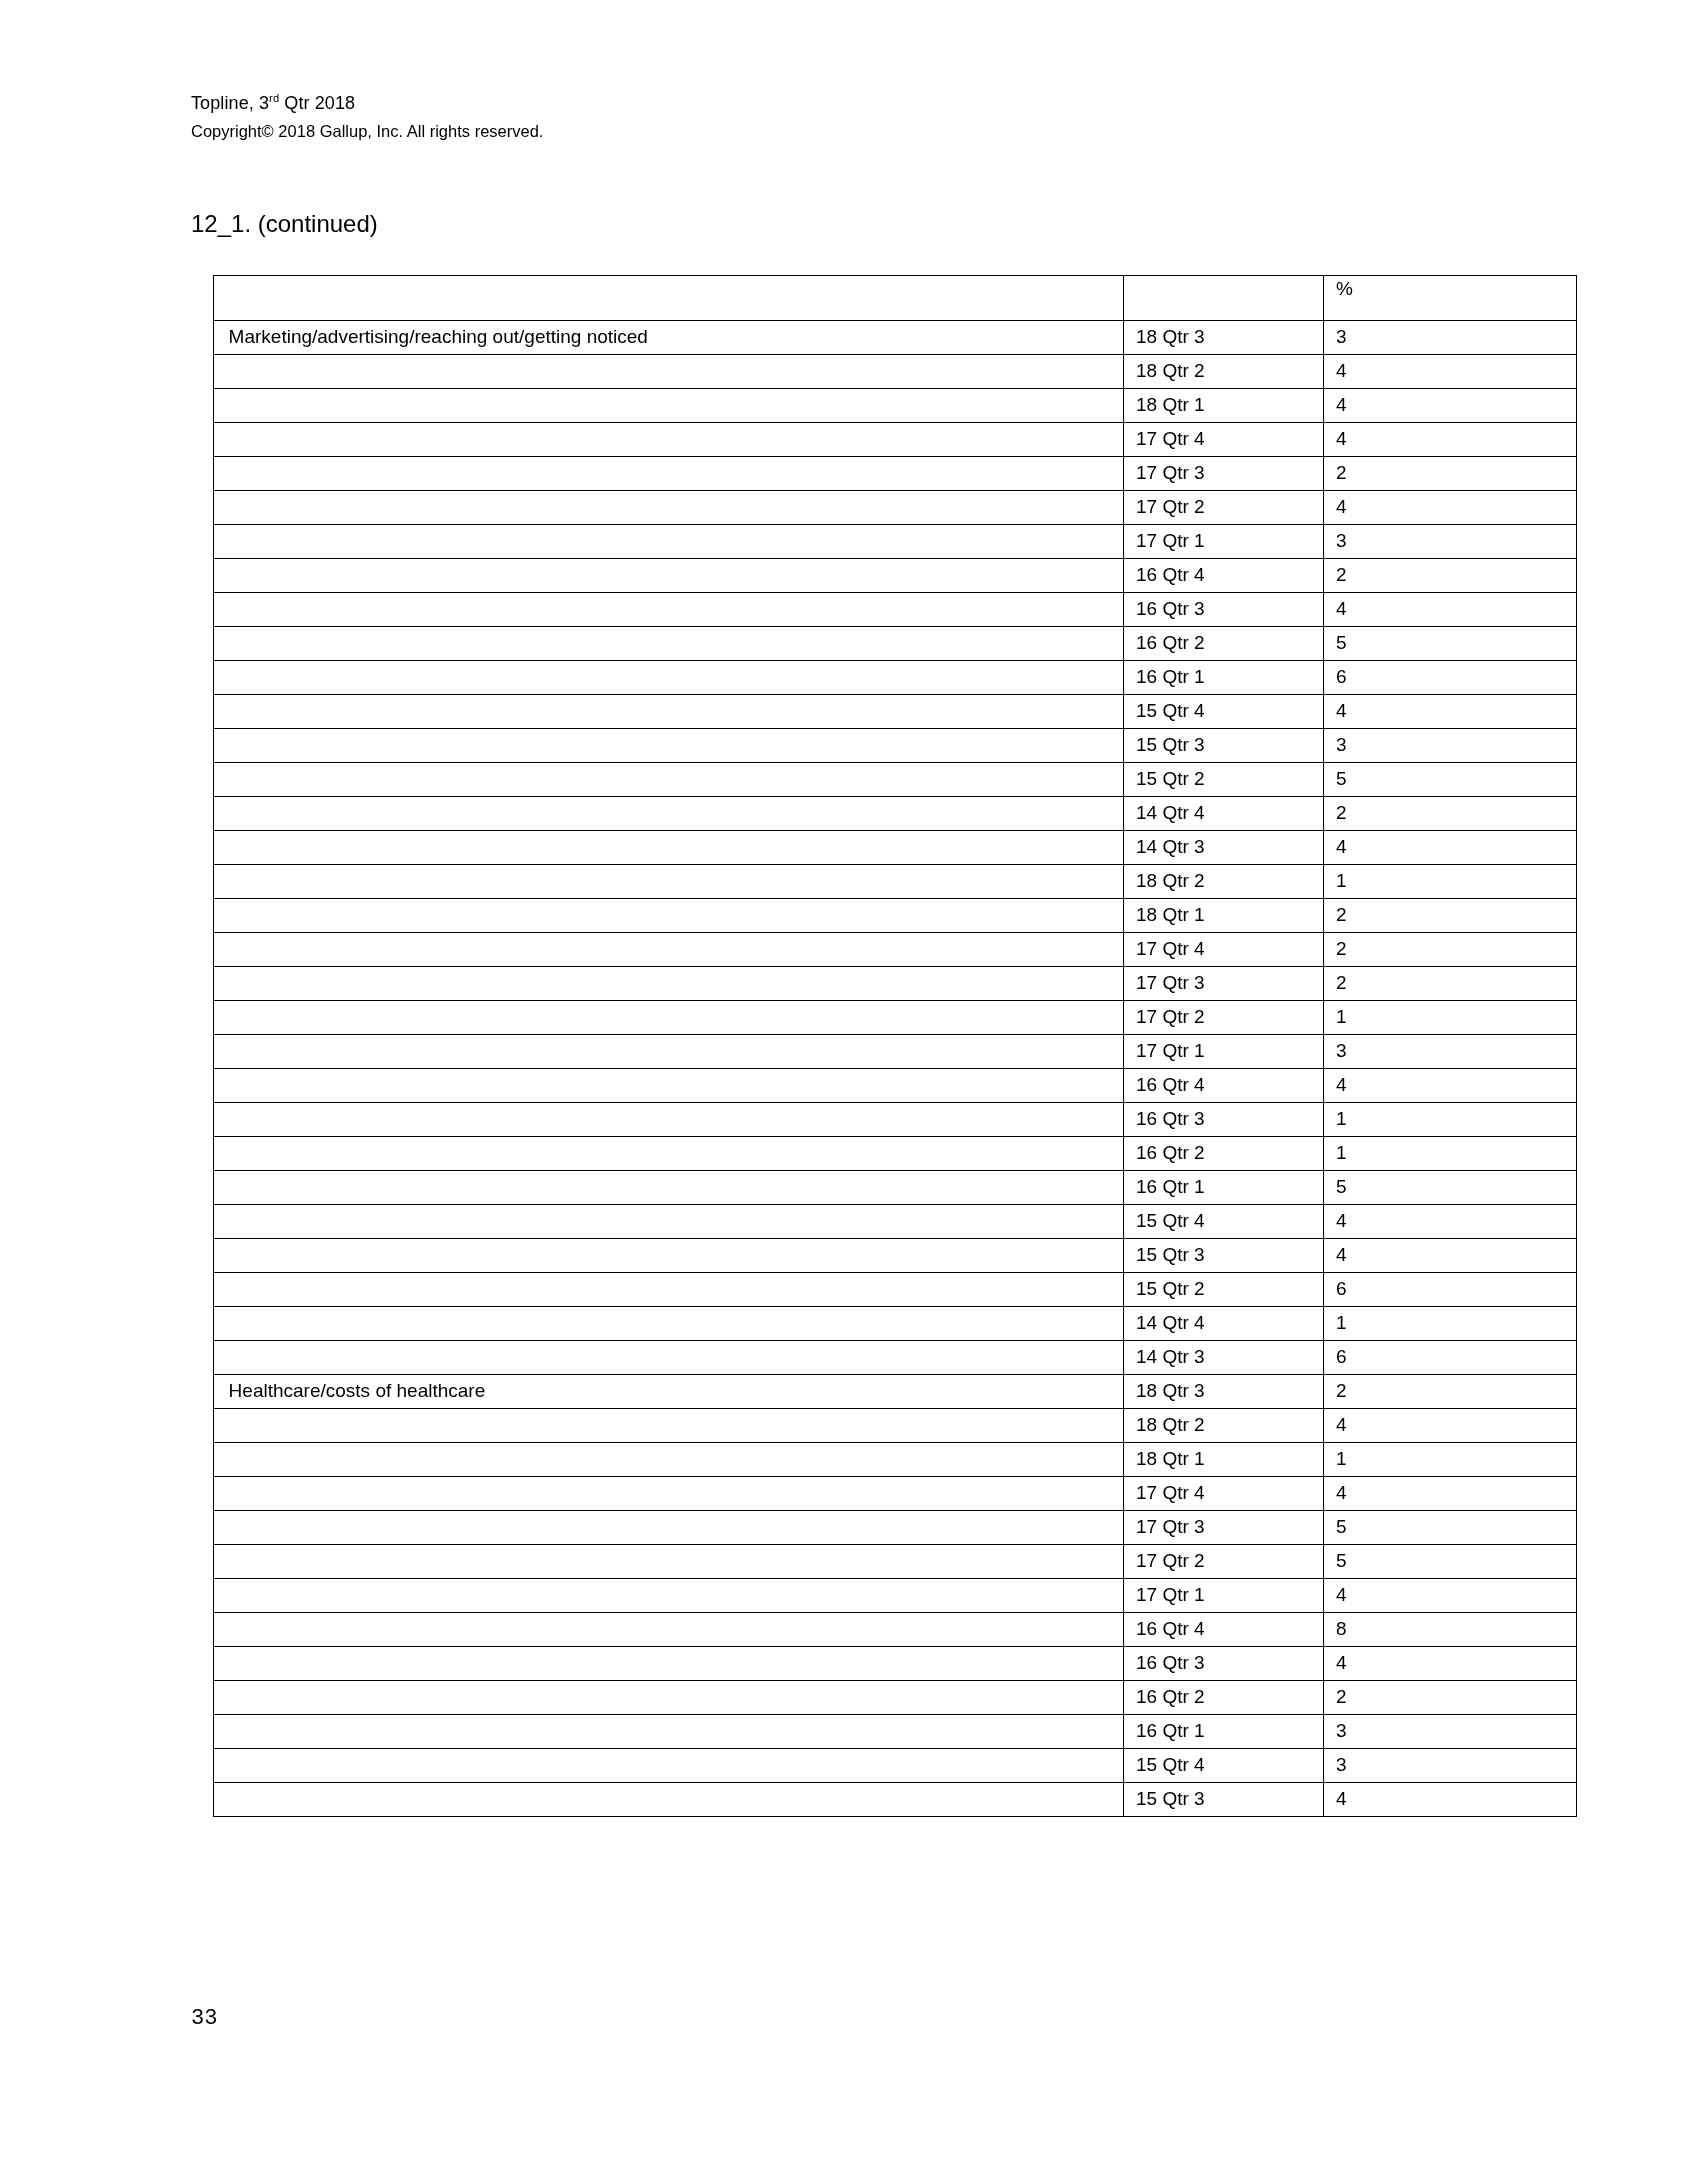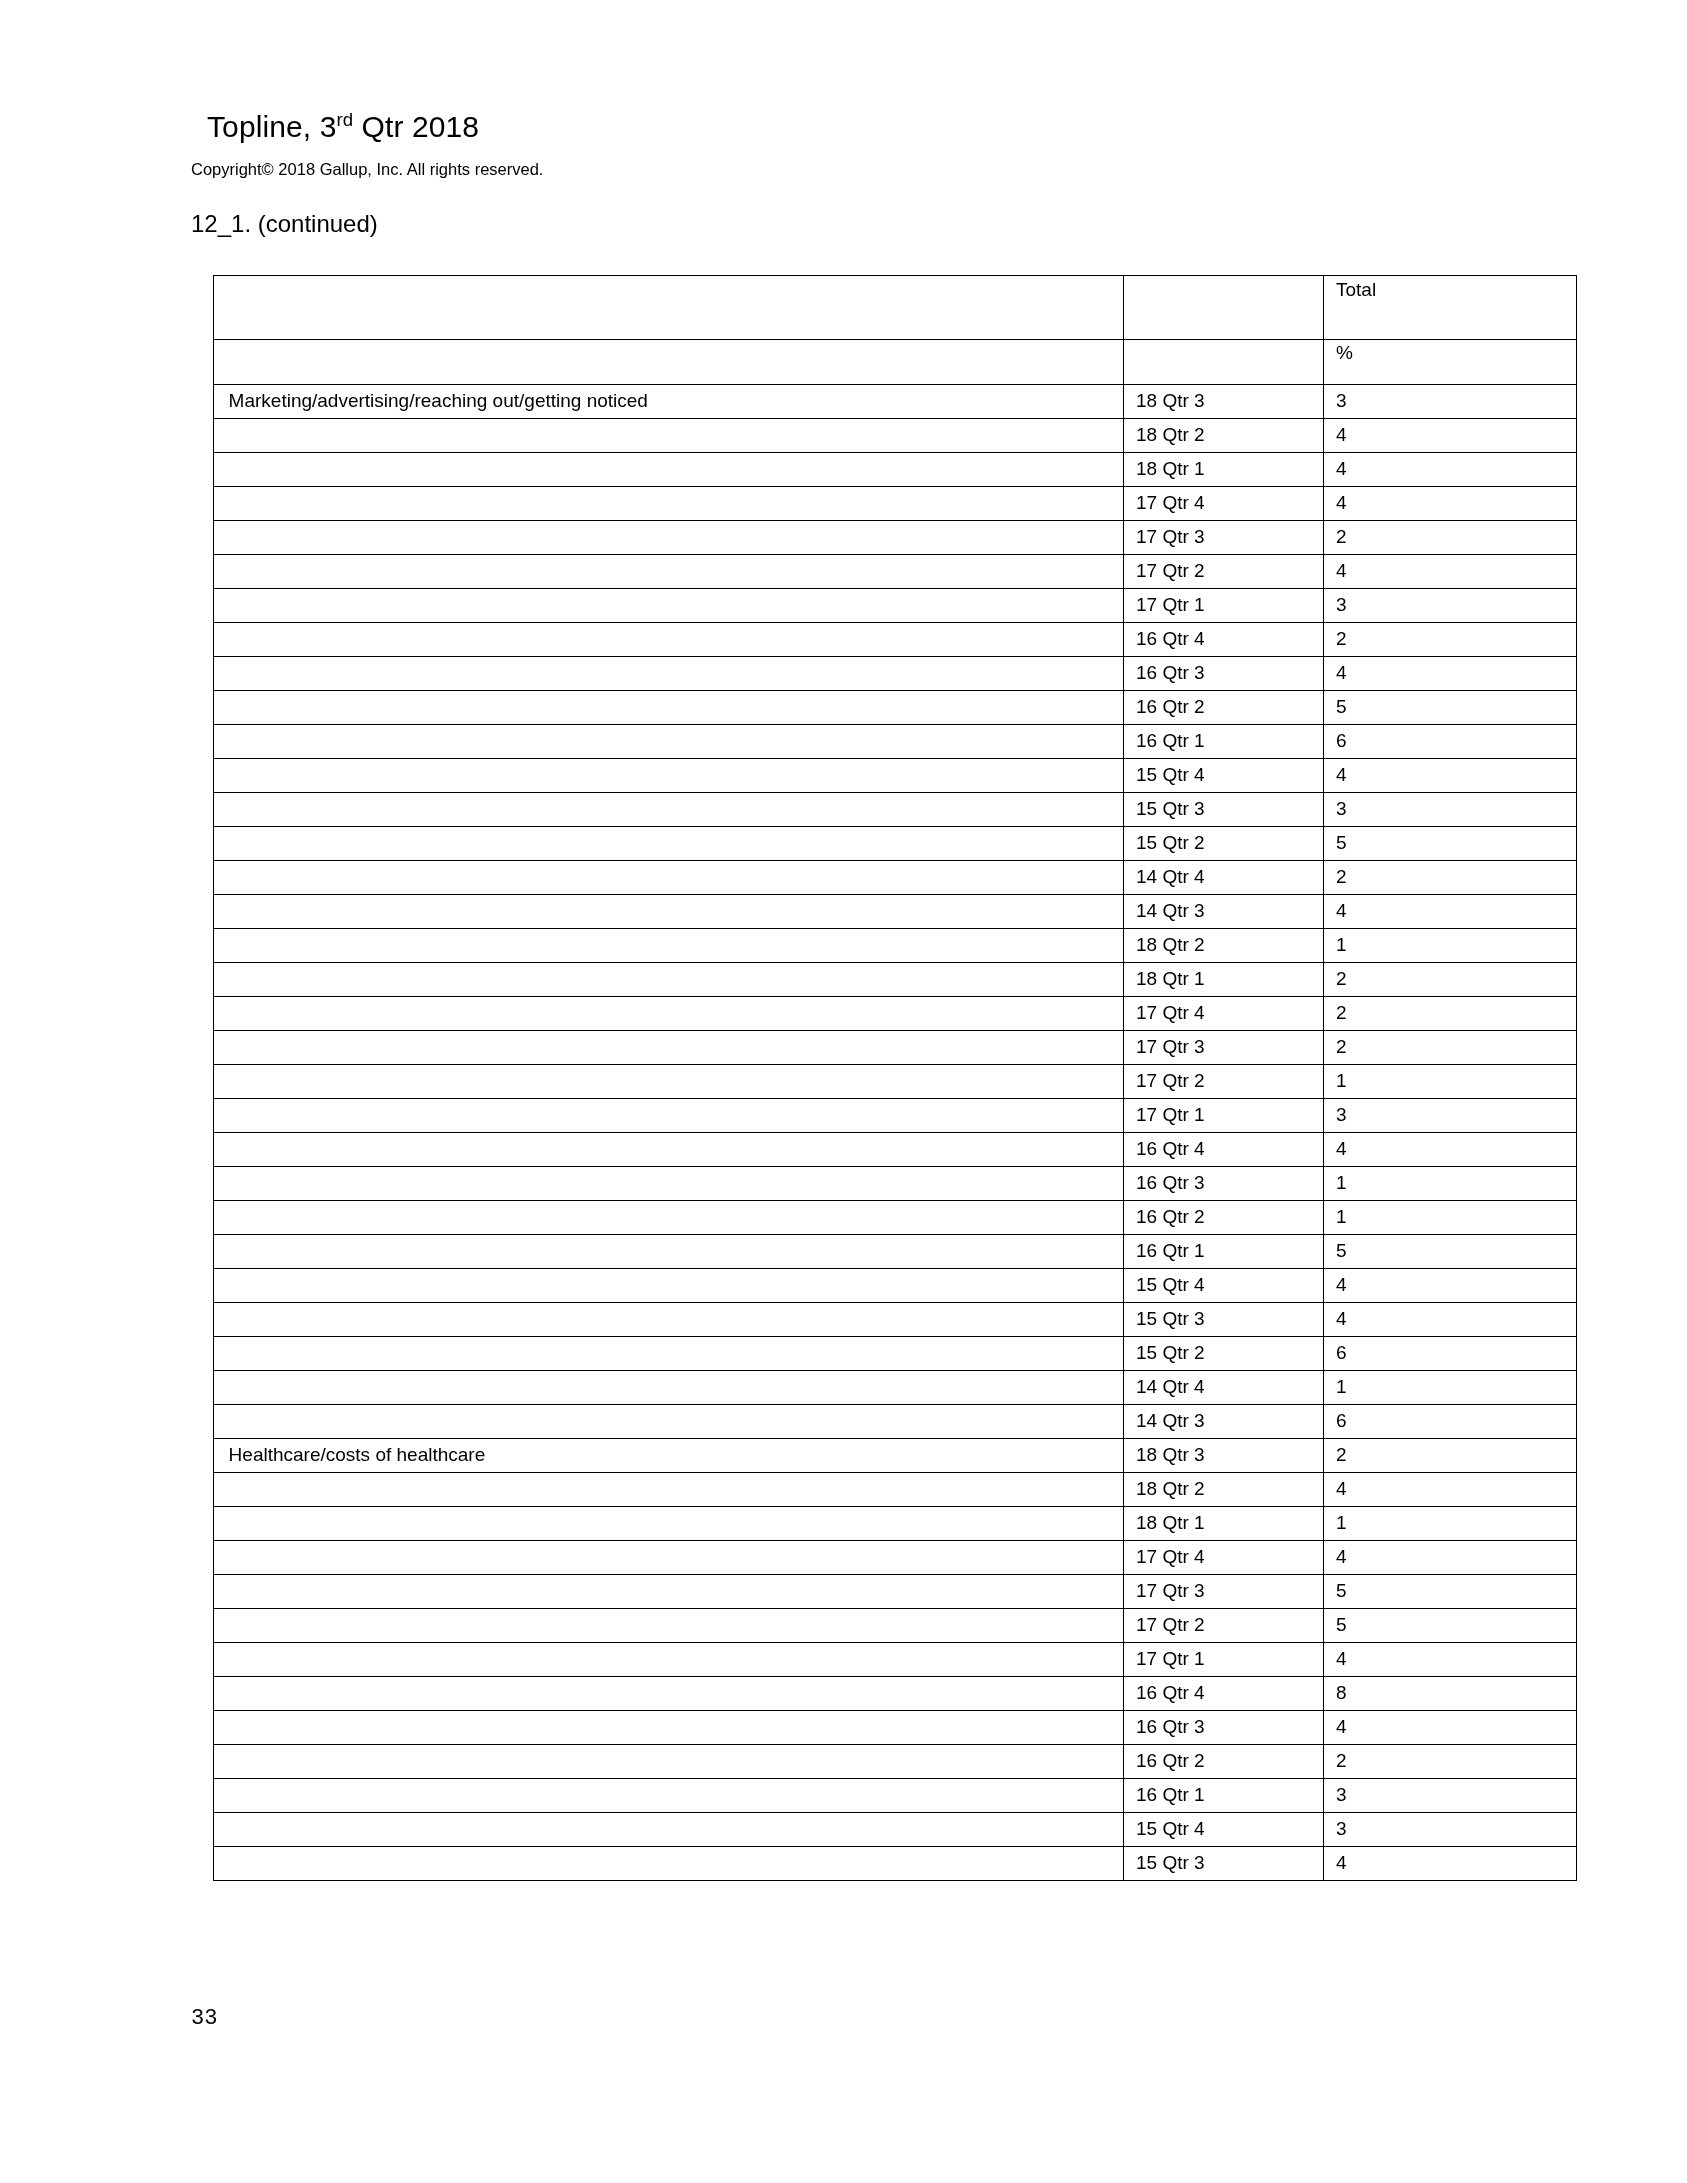--- a/index.html
+++ b/index.html
@@ -26,25 +26,25 @@
   }
 
   
   .header {
     position: absolute;
     left: 191px;
     top: 93px;
     width: 1257px;
   }
   .doc-title {
-    font-size: 30px;
+    font-size: 18px;
     font-weight: normal;
     letter-spacing: 0.1px;
     line-height: 1.18;
-    margin: 16px;
+    margin: 0;
     white-space: nowrap;
   }
   .doc-title sup {
     font-size: 0.62em;
     vertical-align: super;
     line-height: 0;
   }
   .copyright {
     font-size: 16.5px;
     line-height: 1.2;
@@ -141,25 +141,20 @@
 
   <div class="section-label">12_1. (continued)</div>
 
   <table class="data-table">
     <colgroup>
       <col class="c-label">
       <col class="c-period">
       <col class="c-total">
     </colgroup>
     <thead>
-      <tr class="hdr-row-1">
-        <td class="blank"></td>
-        <td class="blank"></td>
-        <td class="hdr-total-title">Total</td>
-      </tr>
       <tr class="hdr-row-2">
         <td class="blank"></td>
         <td class="blank"></td>
         <td class="hdr-pct">%</td>
       </tr>
     </thead>
     <tbody id="table-body">
         <tr>
           <td class="cell-label">Marketing/advertising/reaching out/getting noticed</td>
           <td class="cell-period">18 Qtr 3</td>

